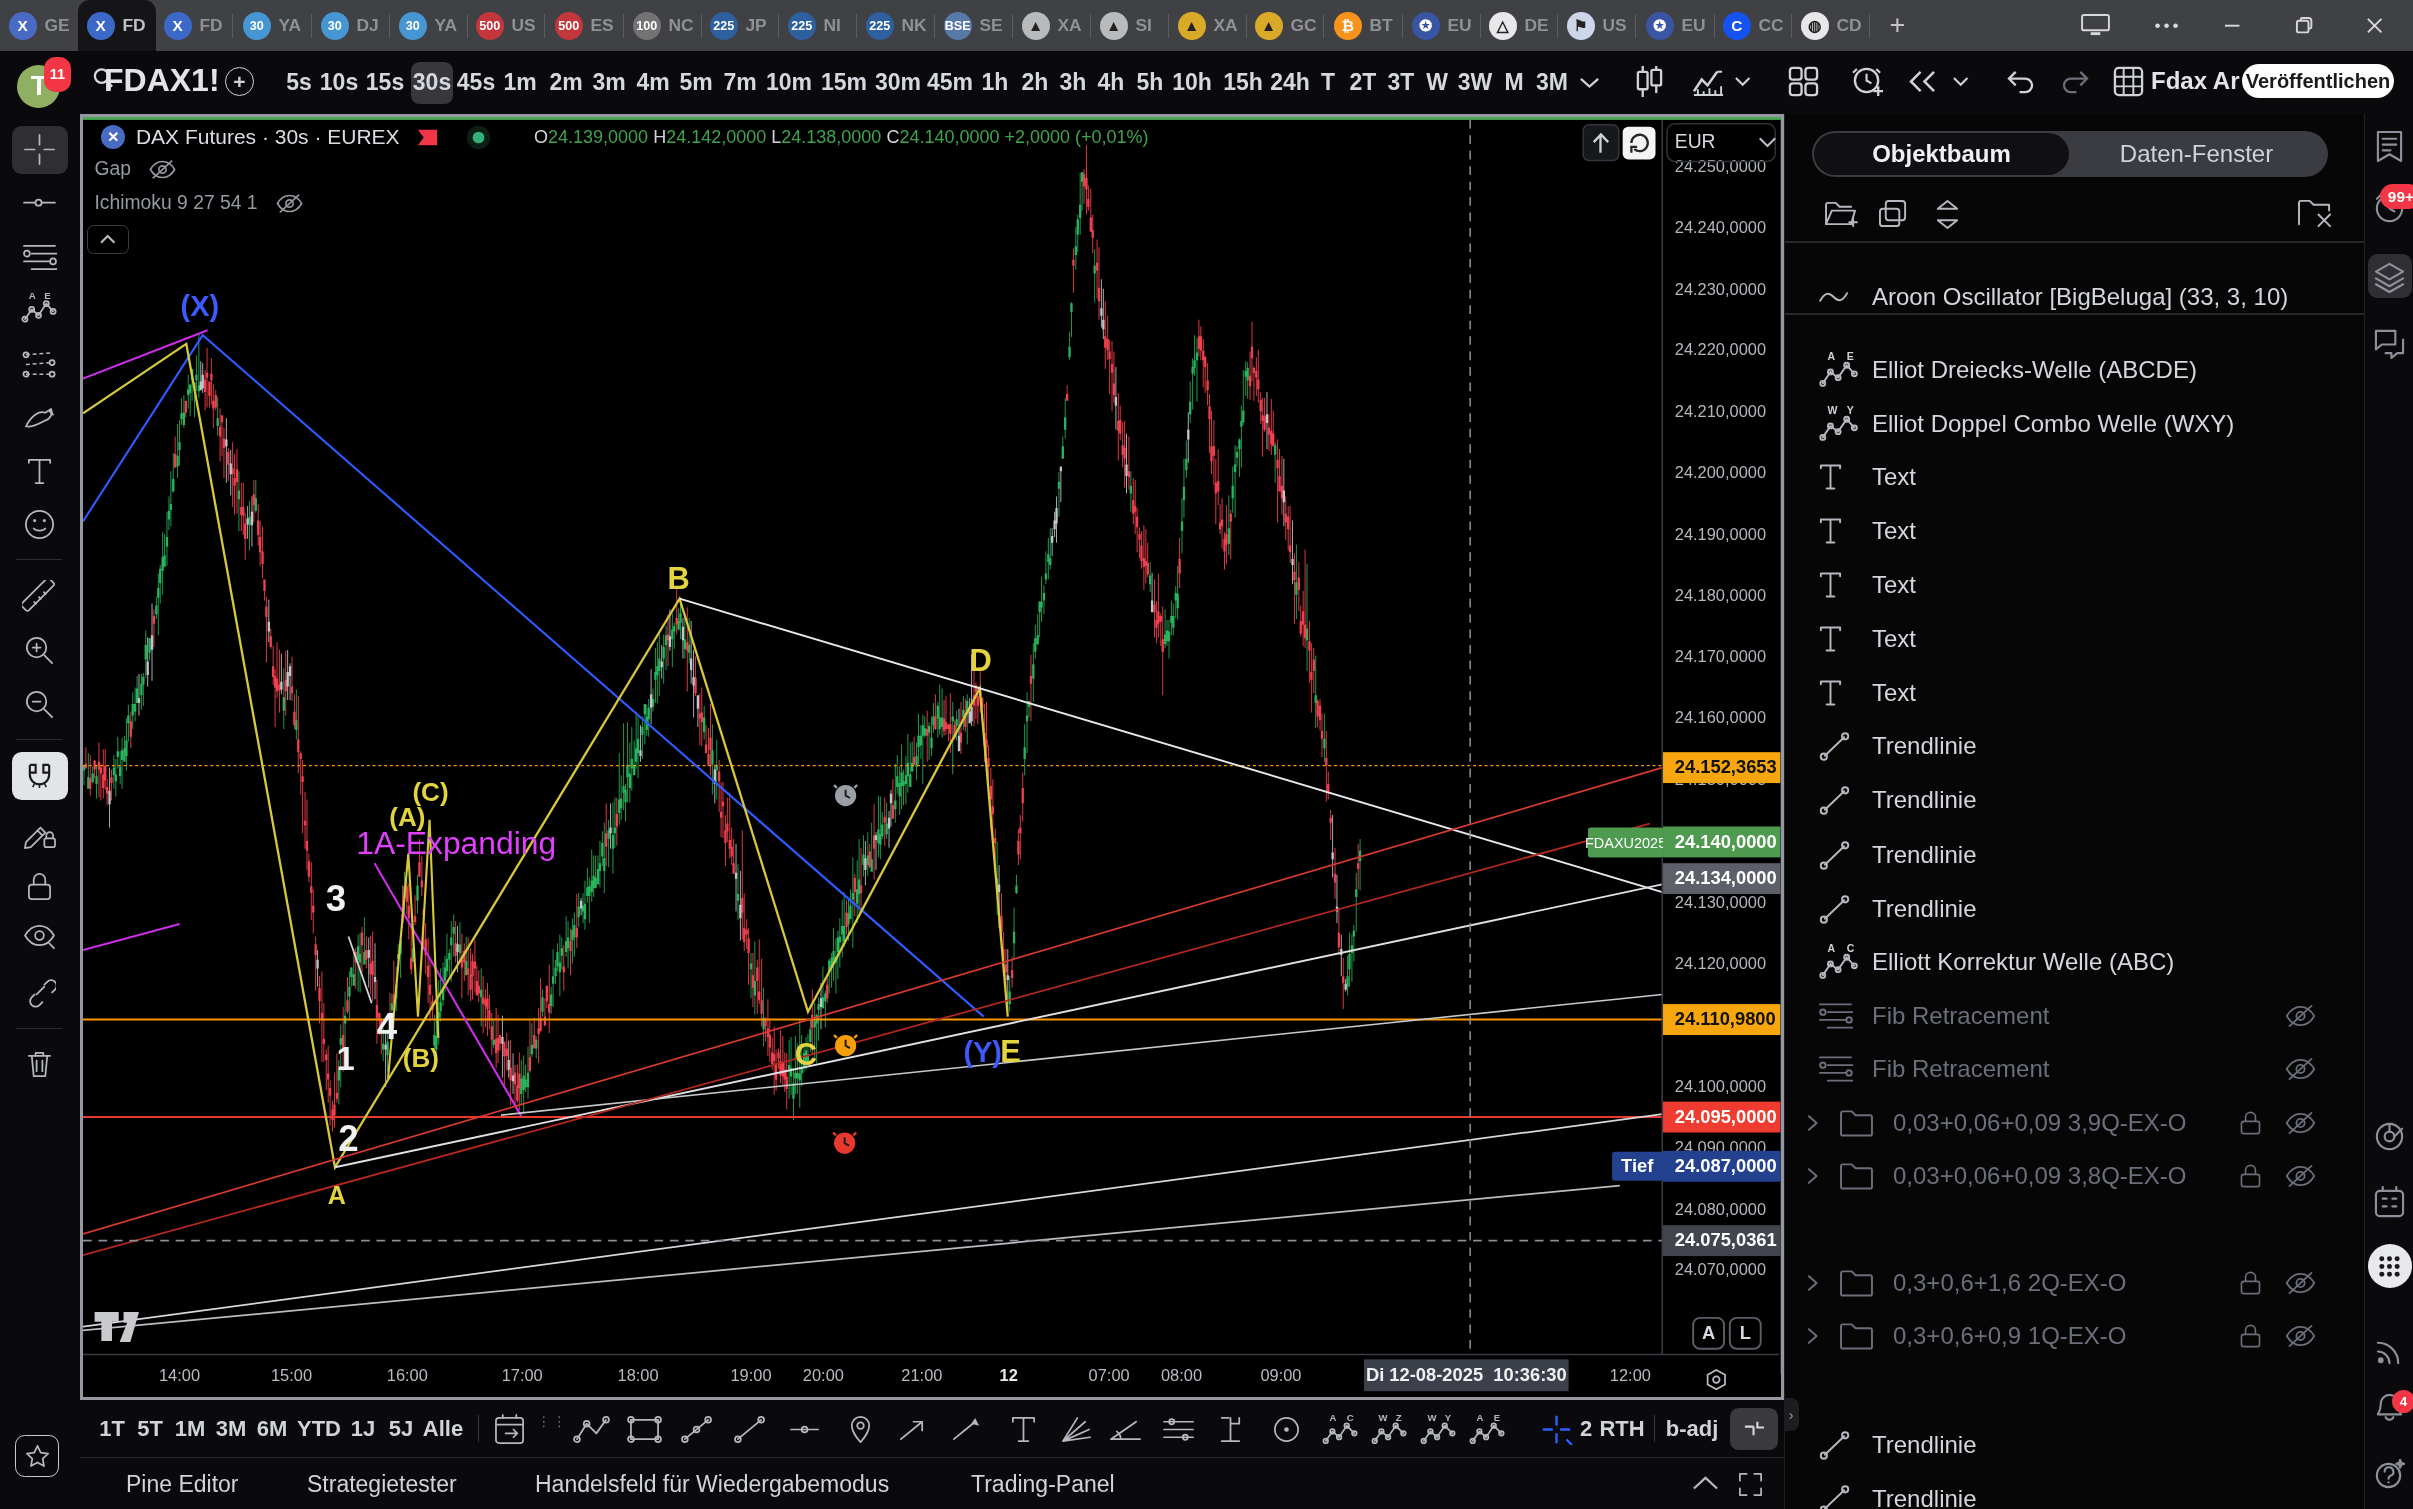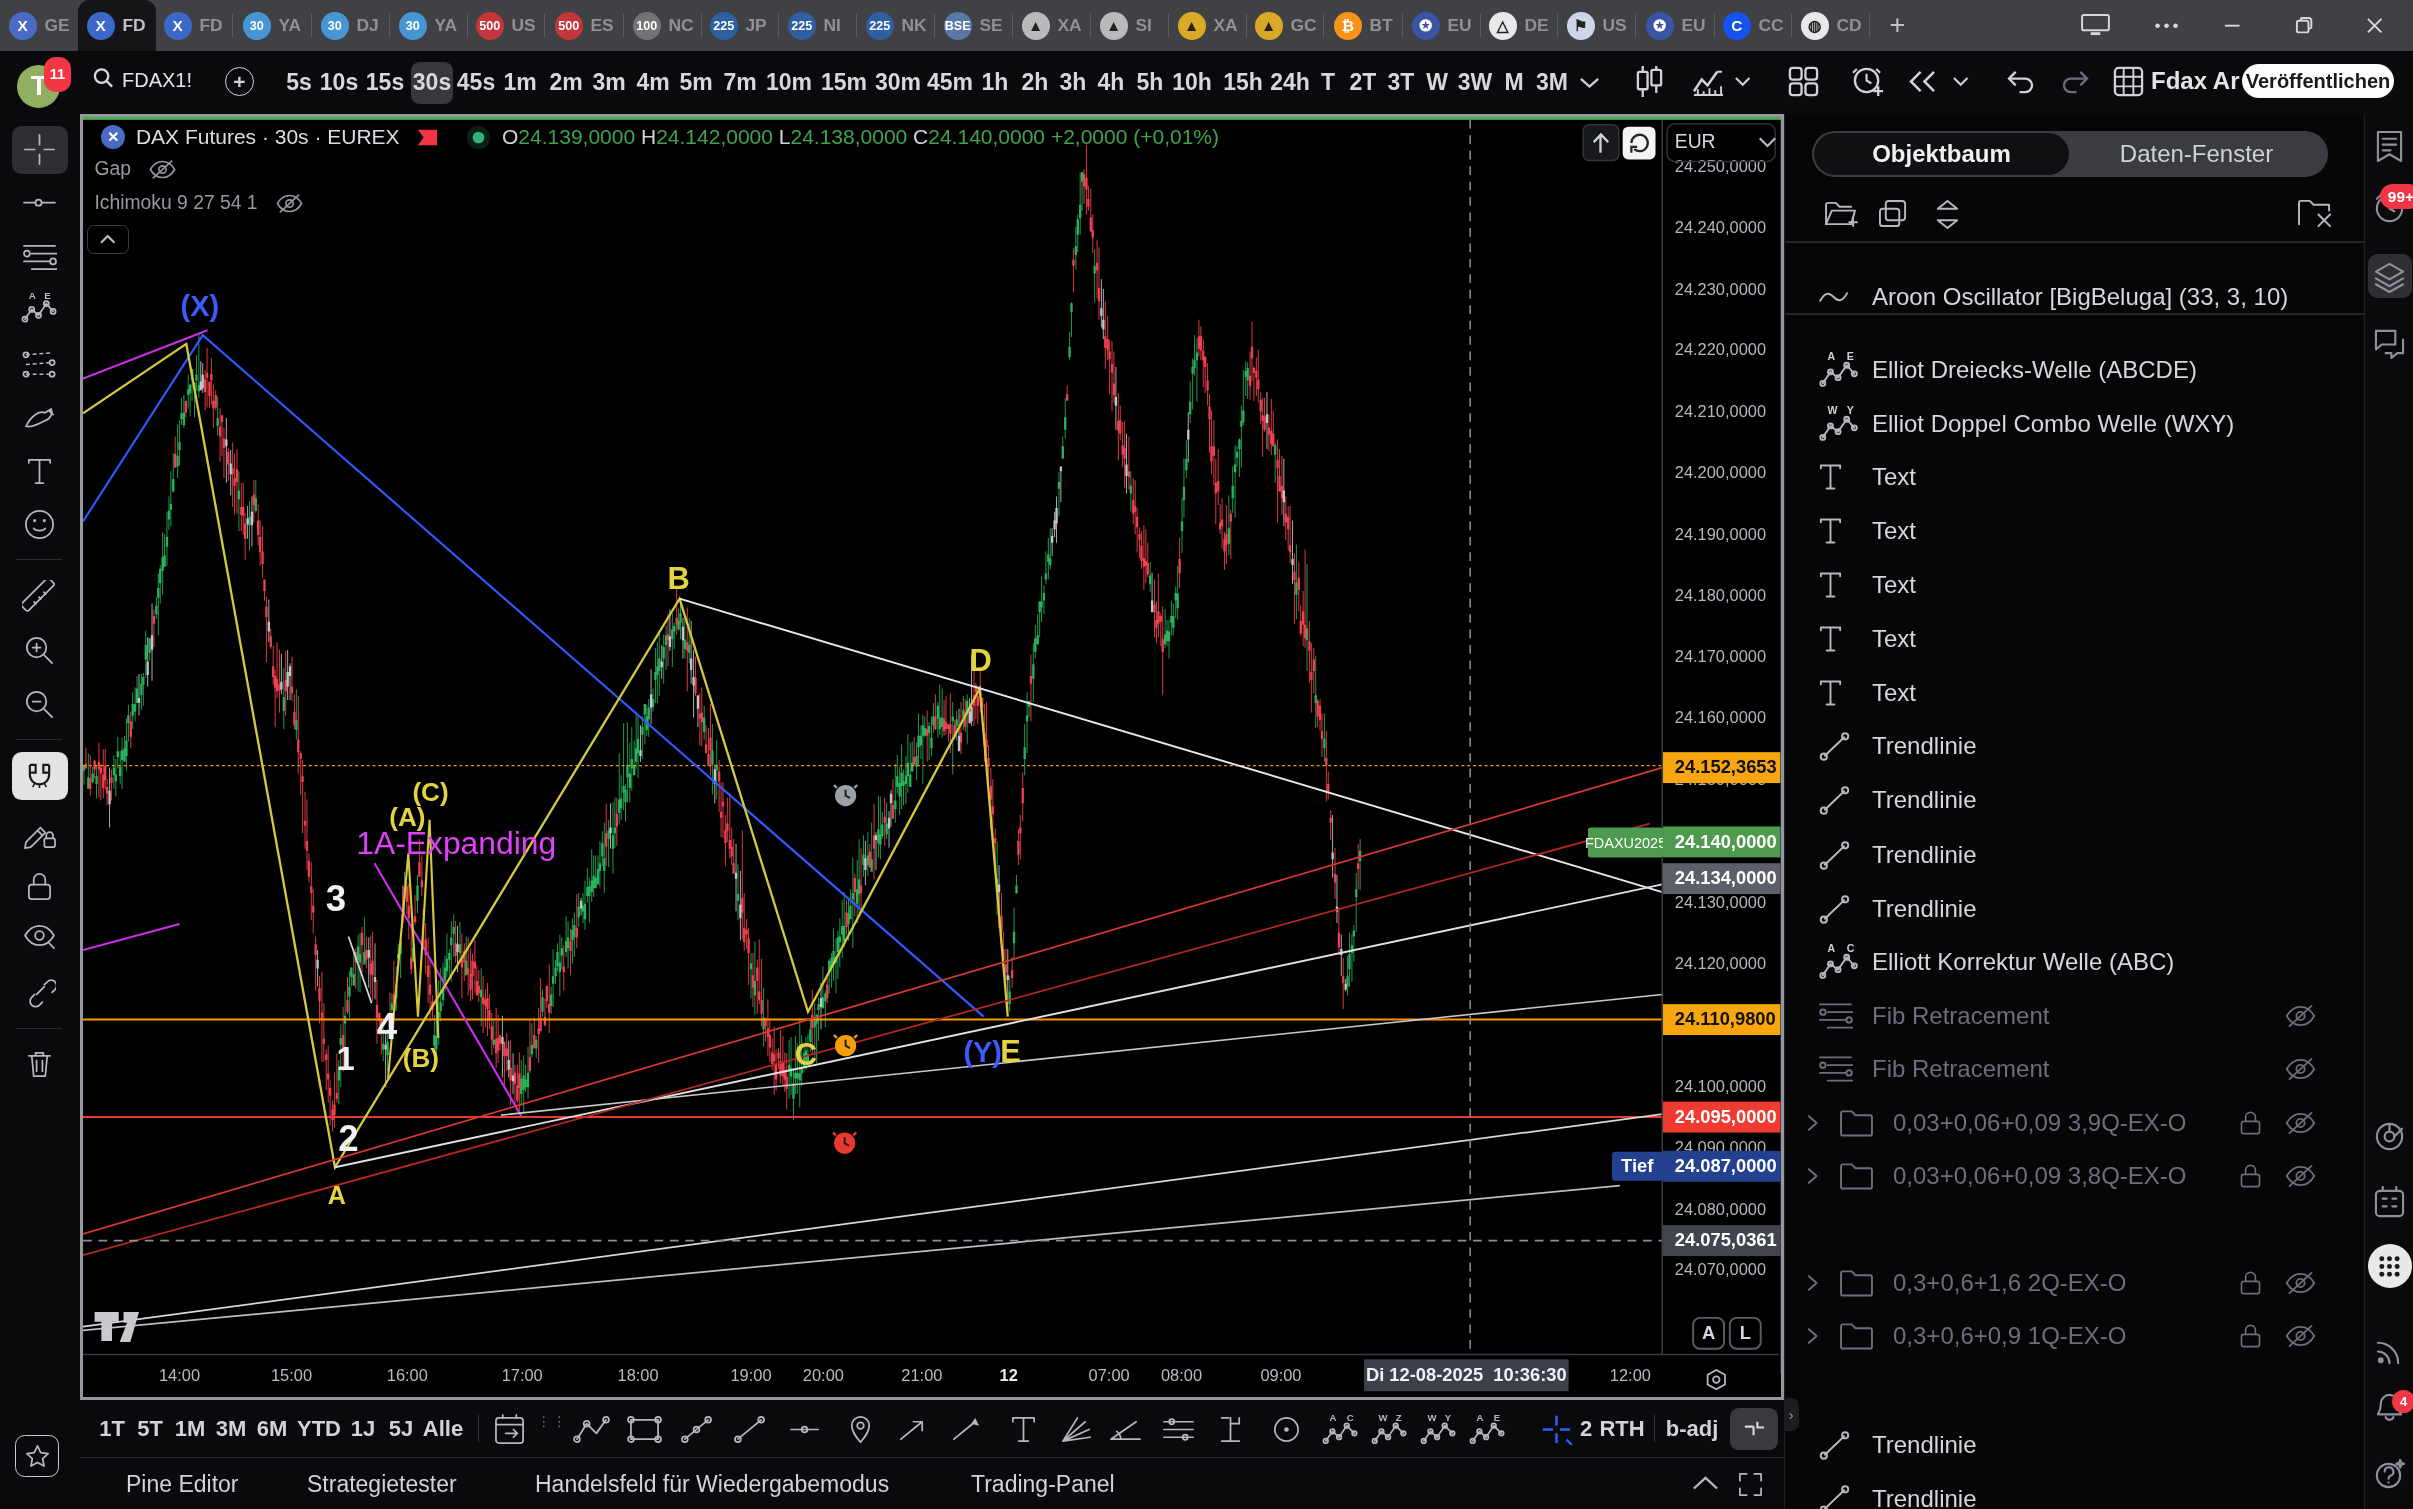--- a/index.html
+++ b/index.html
@@ -186,21 +186,21 @@
         </svg>
       </div>
 </div>
 <div id="toolbar">
 <div class="abs" style="left:17.4px;top:13.5px;width:43px;height:43px;border-radius:50%;background:#8faf62;display:flex;align-items:center;justify-content:center;color:#fff;font-size:27px;font-weight:bold">T</div>
 <div class="badge" style="left:44px;top:5.8px;width:27px;height:35px;font-size:14.5px">11</div>
 <svg class="abs" style="left:92px;top:27px;transform:translateY(-50%)" width="23" height="23" viewBox="0 0 24 24">
         <circle cx="10" cy="10" r="7" fill="none" stroke="#d5d8de" stroke-width="2.4"></circle>
         <path d="M15.5 15.5 L21 21" stroke="#d5d8de" stroke-width="2.4"></path>
       </svg>
-<div class="abs" style="left:122px;top:29px;transform:translateY(-50%);font-size:20px;font-weight:normal;color:#e2e4e8">FDAX1!</div>
+<div class="abs" style="left:104px;top:29px;transform:translateY(-50%);font-size:32px;font-weight:bold;color:#e2e4e8">FDAX1!</div>
 <div class="abs" style="left:225px;top:16.4px;width:29px;height:29px;border:1.9px solid #cfd2d8;border-radius:50%;color:#cfd2d8;font-size:21px;display:flex;align-items:center;justify-content:center;font-weight:bold">+</div>
 <div class="tbdiv" style="left:276px"></div>
 <div class="abs" style="left:411px;top:10.6px;width:42px;height:42px;background:#38383c;border-radius:8.7px"></div>
 <div class="tfi" style="left:299px">5s</div>
 <div class="tfi" style="left:339px">10s</div>
 <div class="tfi" style="left:385px">15s</div>
 <div class="tfi" style="left:432px">30s</div>
 <div class="tfi" style="left:476px">45s</div>
 <div class="tfi" style="left:520px">1m</div>
 <div class="tfi" style="left:566px">2m</div>
@@ -542,21 +542,21 @@
 <div class="abs" style="left:11.6px;top:6.8px;display:flex;align-items:center">
 <div style="width:24px;height:24px;border-radius:50%;background:#4a6bc4;color:#fff;display:flex;align-items:center;justify-content:center;font-size:14.5px;font-weight:bold;margin-left:6.8px">✕</div>
 <span style="color:#dadde2;font-size:21px;margin-left:10.6px">DAX Futures · 30s · EUREX</span>
 <svg width="25" height="25" viewBox="0 0 26 26" style="margin-left:15.4px">
             <path d="M5 3h16v20l-8-6-8 6z" fill="#f23645" transform="rotate(90 13 13)"></path>
           </svg>
 <svg width="27" height="27" viewBox="0 0 30 30" style="margin-left:25px">
             <circle cx="15" cy="15" r="13" fill="#0c1f15"></circle>
             <circle cx="15" cy="15" r="6.5" fill="#35b07a"></circle>
           </svg>
-<span style="font-size:21px;margin-left:10px;color:#d1d4dc">O<span style="color:#3fa34d">24.139,0000</span>&nbsp;H<span style="color:#3fa34d">24.142,0000</span>&nbsp;L<span style="color:#3fa34d">24.138,0000</span>&nbsp;C<span style="color:#3fa34d">24.140,0000</span>&nbsp;<span style="color:#3fa34d">+2,0000 (+0,01%)</span></span>
+<span style="font-size:18px;margin-left:42px;color:#d1d4dc">O<span style="color:#3fa34d">24.139,0000</span>&nbsp;H<span style="color:#3fa34d">24.142,0000</span>&nbsp;L<span style="color:#3fa34d">24.138,0000</span>&nbsp;C<span style="color:#3fa34d">24.140,0000</span>&nbsp;<span style="color:#3fa34d">+2,0000 (+0,01%)</span></span>
 </div>
 <div class="abs" style="left:11.6px;top:41px;color:#959aa3;font-size:19.3px;display:flex;align-items:center">Gap<svg width="29" height="23" viewBox="0 0 36 28" style="margin-left:17.4px">
             <path d="M3 14c4-7 10-10 15-10s11 3 15 10c-4 7-10 10-15 10S7 21 3 14z" stroke="#9598a1" stroke-width="2" fill="none"></path>
             <circle cx="18" cy="14" r="4.5" stroke="#9598a1" stroke-width="2" fill="none"></circle>
             <path d="M6 25L30 3" stroke="#9598a1" stroke-width="2"></path>
           </svg></div>
 <div class="abs" style="left:11.6px;top:75px;color:#959aa3;font-size:19.3px;display:flex;align-items:center">Ichimoku 9 27 54 1<svg width="29" height="23" viewBox="0 0 36 28" style="margin-left:17.4px">
             <path d="M3 14c4-7 10-10 15-10s11 3 15 10c-4 7-10 10-15 10S7 21 3 14z" stroke="#9598a1" stroke-width="2" fill="none"></path>
             <circle cx="18" cy="14" r="4.5" stroke="#9598a1" stroke-width="2" fill="none"></circle>
             <path d="M6 25L30 3" stroke="#9598a1" stroke-width="2"></path>

